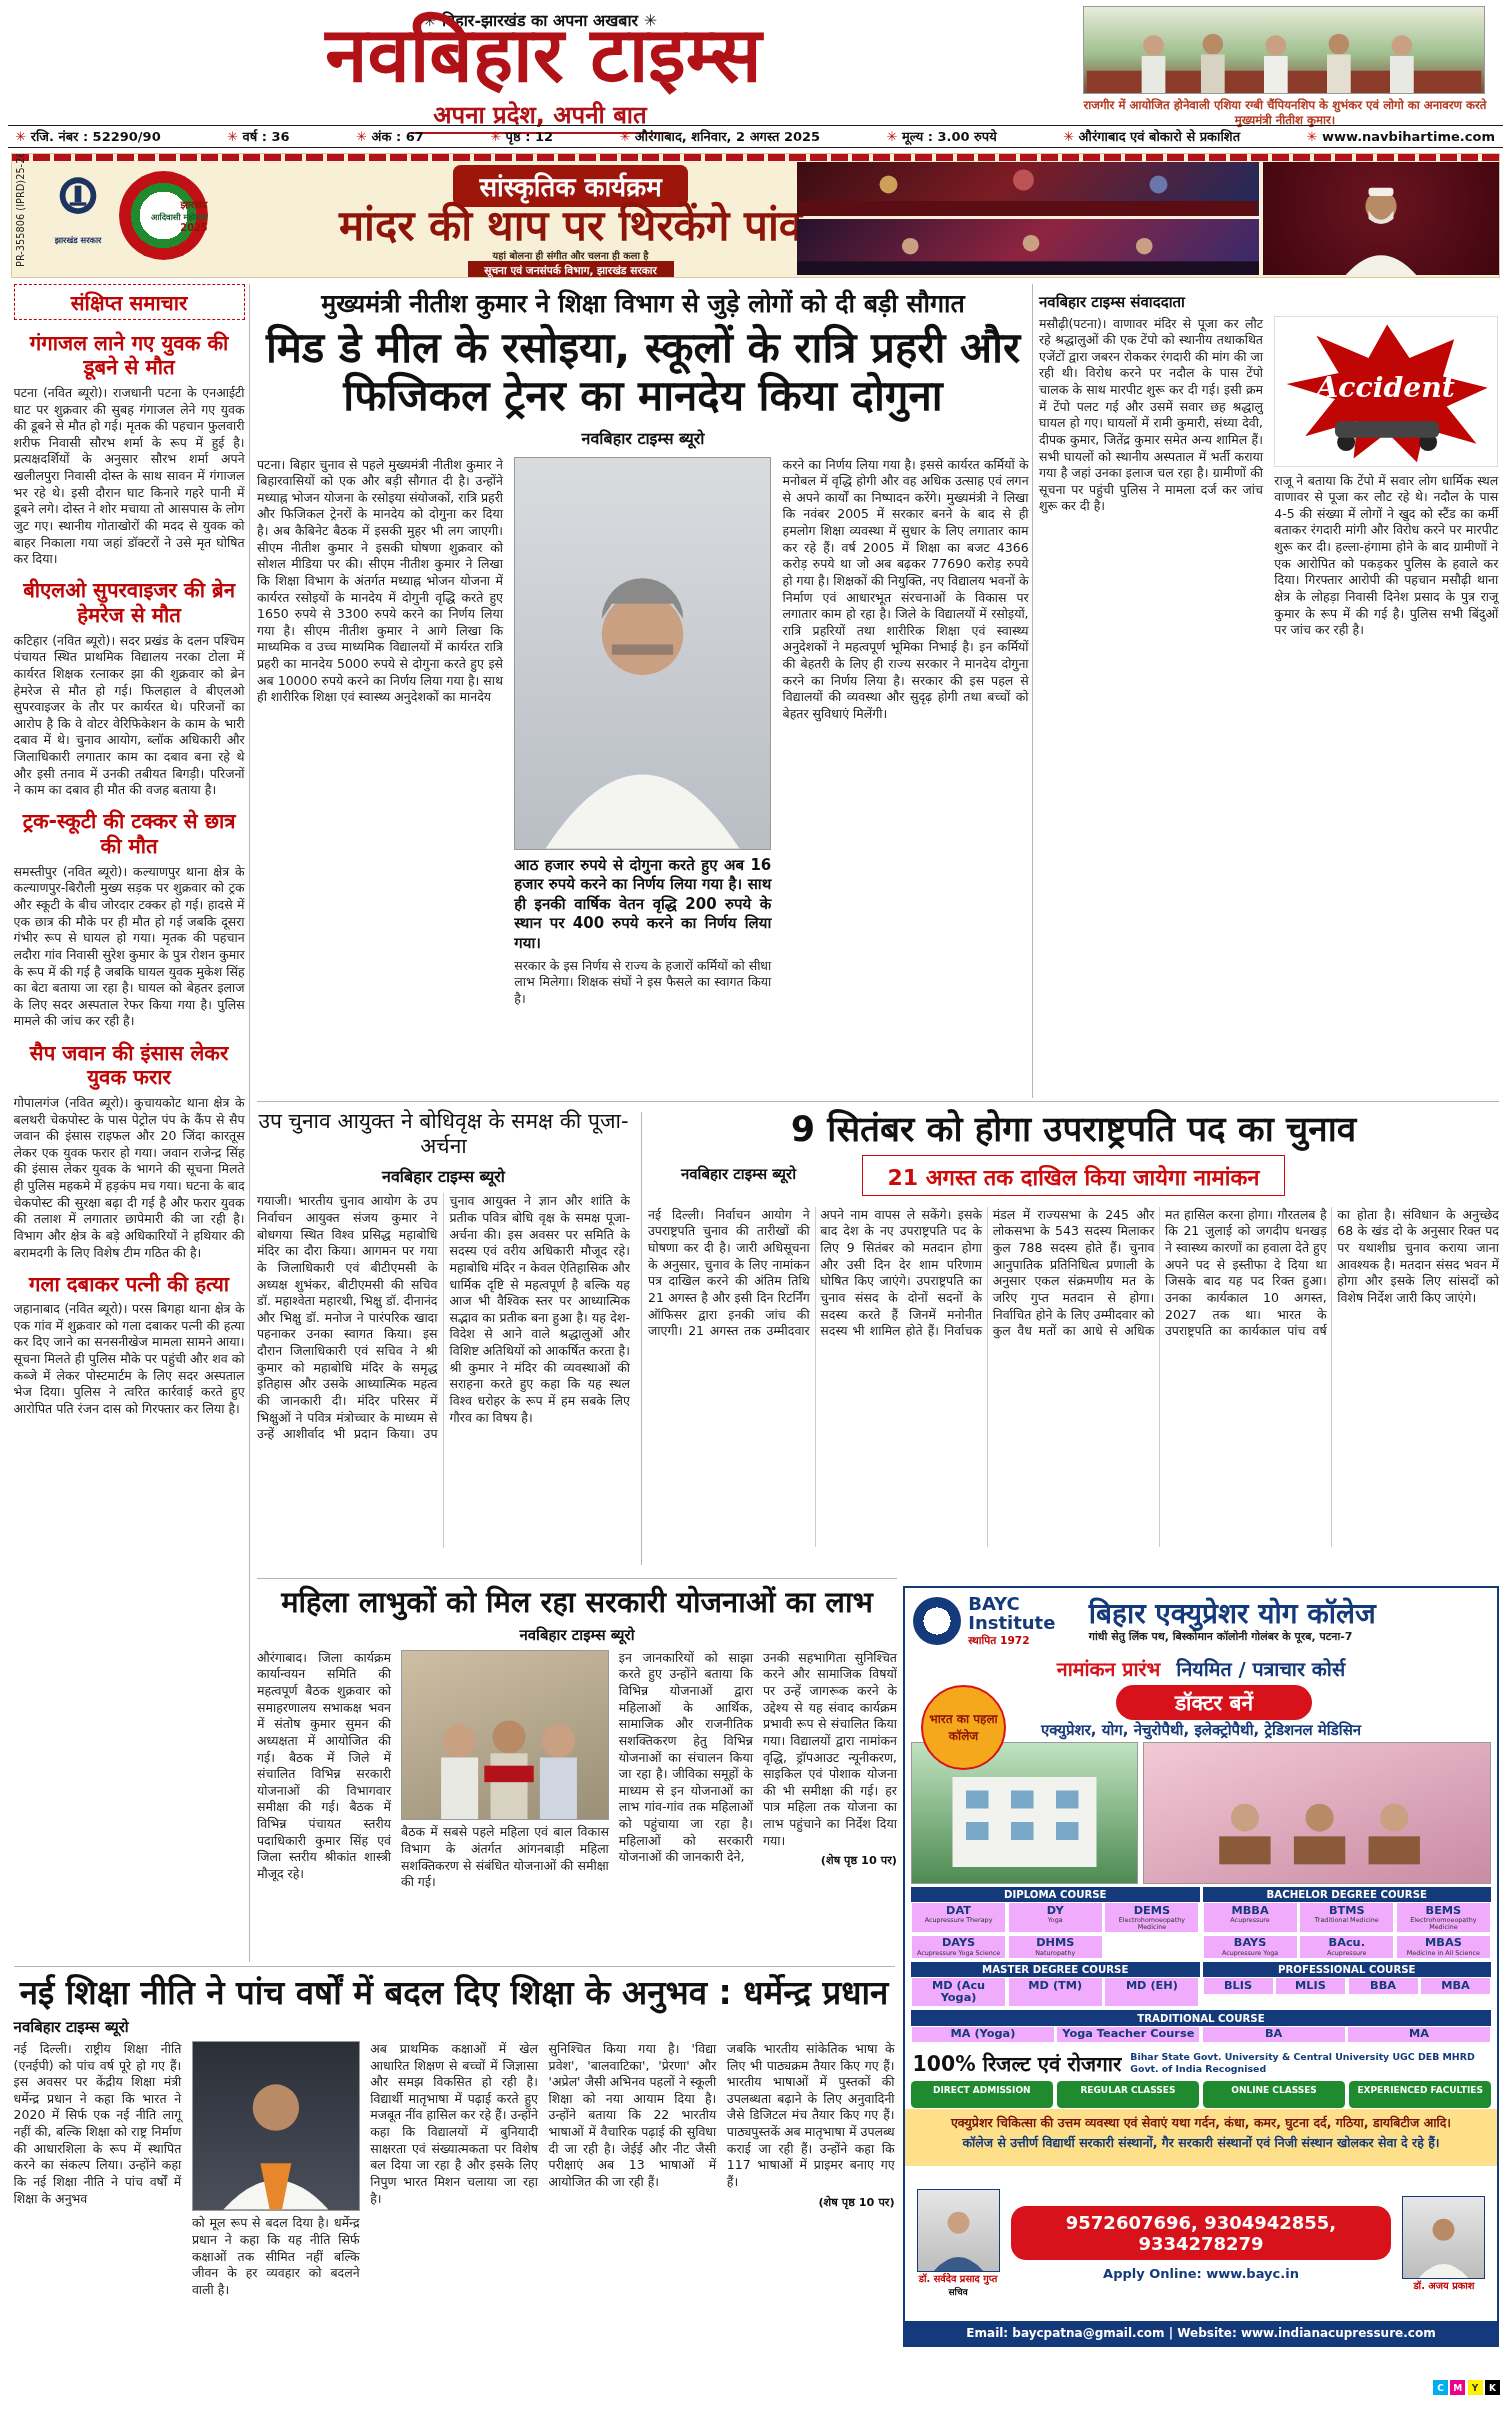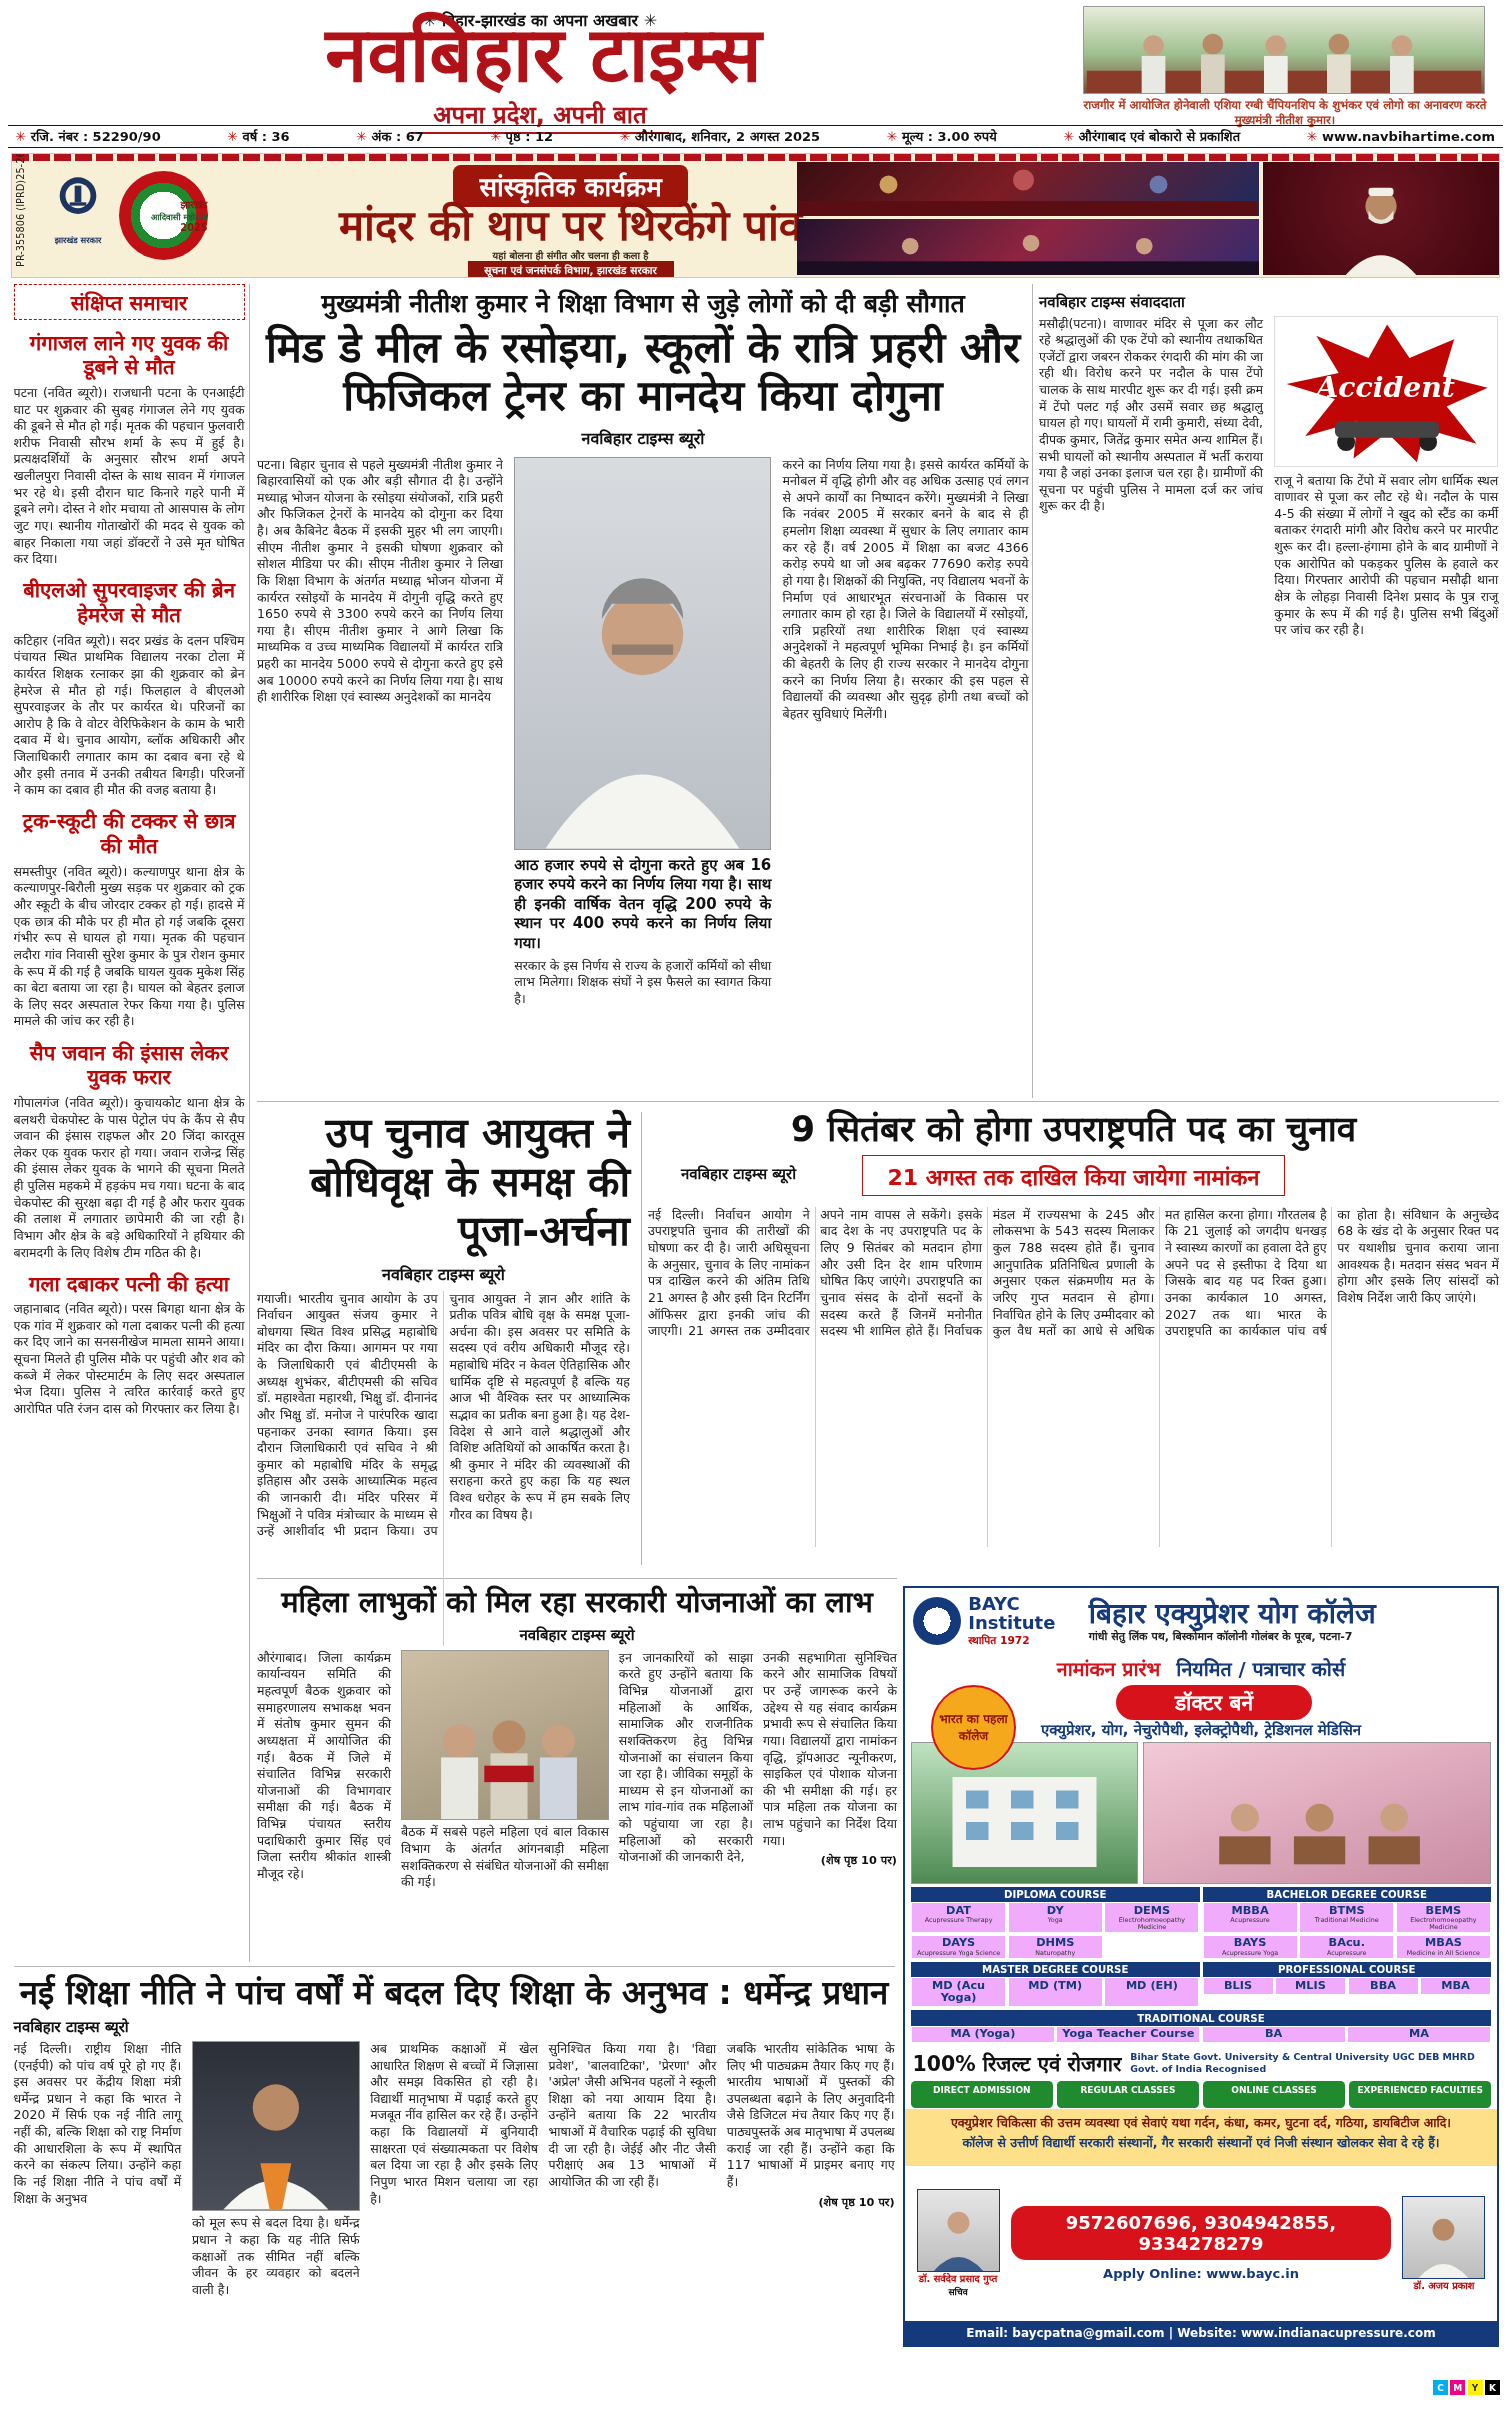--- a/index.html
+++ b/index.html
@@ -184,21 +184,21 @@
             <rect x="80" y="140" width="140" height="22" rx="8" fill="#444"></rect>
             <text x="148" y="108" text-anchor="middle" font-size="38" font-style="italic" font-weight="bold" fill="#fff" font-family="DejaVu Serif, serif">Accident</text>
           </svg>
         </div>
         <div class="bd" style="margin-top:6px">राजू ने बताया कि टेंपो में सवार लोग धार्मिक स्थल वाणावर से पूजा कर लौट रहे थे। नदौल के पास 4-5 की संख्या में लोगों ने खुद को स्टैंड का कर्मी बताकर रंगदारी मांगी और विरोध करने पर मारपीट शुरू कर दी। हल्ला-हंगामा होने के बाद ग्रामीणों ने एक आरोपित को पकड़कर पुलिस के हवाले कर दिया। गिरफ्तार आरोपी की पहचान मसौढ़ी थाना क्षेत्र के लोहड़ा निवासी दिनेश प्रसाद के पुत्र राजू कुमार के रूप में की गई है। पुलिस सभी बिंदुओं पर जांच कर रही है।</div>
       </div>
     </div>
   </div>
 
   <div class="abs" style="left:257px;top:1109px;width:373px">
-    <div style="font-size:41px;font-weight:700;text-align:right;line-height:1.2">उप चुनाव आयुक्त ने बोधिवृक्ष के समक्ष की पूजा-अर्चना</div>
+    <div style="font-size:21px;font-weight:400;text-align:center;line-height:1.2">उप चुनाव आयुक्त ने बोधिवृक्ष के समक्ष की पूजा-अर्चना</div>
     <div class="byl" style="margin-top:6px">नवबिहार टाइम्स ब्यूरो</div>
     <div class="bd" style="margin-top:6px;column-count:2;column-gap:12px;column-rule:0.8px solid #ccc;height:355px;overflow:hidden">गयाजी। भारतीय चुनाव आयोग के उप निर्वाचन आयुक्त संजय कुमार ने बोधगया स्थित विश्व प्रसिद्ध महाबोधि मंदिर का दौरा किया। आगमन पर गया के जिलाधिकारी एवं बीटीएमसी के अध्यक्ष शुभंकर, बीटीएमसी की सचिव डॉ. महाश्वेता महारथी, भिक्षु डॉ. दीनानंद और भिक्षु डॉ. मनोज ने पारंपरिक खादा पहनाकर उनका स्वागत किया। इस दौरान जिलाधिकारी एवं सचिव ने श्री कुमार को महाबोधि मंदिर के समृद्ध इतिहास और उसके आध्यात्मिक महत्व की जानकारी दी। मंदिर परिसर में भिक्षुओं ने पवित्र मंत्रोच्चार के माध्यम से उन्हें आशीर्वाद भी प्रदान किया। उप चुनाव आयुक्त ने ज्ञान और शांति के प्रतीक पवित्र बोधि वृक्ष के समक्ष पूजा-अर्चना की। इस अवसर पर समिति के सदस्य एवं वरीय अधिकारी मौजूद रहे। महाबोधि मंदिर न केवल ऐतिहासिक और धार्मिक दृष्टि से महत्वपूर्ण है बल्कि यह आज भी वैश्विक स्तर पर आध्यात्मिक सद्भाव का प्रतीक बना हुआ है। यह देश-विदेश से आने वाले श्रद्धालुओं और विशिष्ट अतिथियों को आकर्षित करता है। श्री कुमार ने मंदिर की व्यवस्थाओं की सराहना करते हुए कहा कि यह स्थल विश्व धरोहर के रूप में हम सबके लिए गौरव का विषय है।</div>
   </div>
 
   <div class="abs" style="left:648px;top:1109px;width:851px">
     <div style="font-size:35px;font-weight:900;text-align:center;line-height:1.15">9 सितंबर को होगा उपराष्ट्रपति पद का चुनाव</div>
     <div style="position:relative;height:44px;margin-top:6px">
       <div class="byl" style="position:absolute;left:0;top:7.6px;width:181px;font-size:15px">नवबिहार टाइम्स ब्यूरो</div>
       <div style="position:absolute;left:214px;top:0;width:423px;border:1.5px solid #cf0a0a;color:#cf0a0a;font-size:22px;font-weight:bold;text-align:center;padding:4.5px 0">21 अगस्त तक दाखिल किया जायेगा नामांकन</div>
     </div>
@@ -244,21 +244,21 @@
         <div style="font-size:11px;color:#222;font-weight:bold">गांधी सेतु लिंक पथ, बिस्कोमान कॉलोनी गोलंबर के पूरब, पटना-7</div>
       </div>
     </div>
 
     <div style="display:flex;justify-content:center;gap:16px;align-items:center;height:29px">
       <span style="color:#d8121a;font-weight:900;font-size:19.6px">नामांकन प्रारंभ</span>
       <span style="color:#143a7b;font-weight:900;font-size:19.6px">नियमित / पत्राचार कोर्स</span>
     </div>
 
     <div style="position:relative;height:36px">
-      <div style="position:absolute;left:26px;top:1.5px;width:85px;height:85px;border-radius:50%;background:#f6a81c;border:2.3px solid #d8121a;z-index:2;display:flex;align-items:center;justify-content:center;text-align:center;font-weight:bold;font-size:12px;color:#8e1309;padding:6px">भारत का पहला कॉलेज</div>
+      <div style="position:absolute;left:16px;top:1.5px;width:85px;height:85px;border-radius:50%;background:#f6a81c;border:2.3px solid #d8121a;z-index:2;display:flex;align-items:center;justify-content:center;text-align:center;font-weight:bold;font-size:12px;color:#8e1309;padding:6px">भारत का पहला कॉलेज</div>
       <div style="position:absolute;left:211px;top:1.5px;width:196px;background:#d8121a;color:#fff;font-weight:900;font-size:21px;text-align:center;border-radius:18px;padding:3.8px 0">डॉक्टर बनें</div>
     </div>
 
     <div style="text-align:center;color:#143a7b;font-weight:bold;font-size:15px;height:22.7px">एक्युप्रेशर, योग, नेचुरोपैथी, इलेक्ट्रोपैथी, ट्रेडिशनल मेडिसिन</div>
 
     <div style="display:flex;gap:4.5px;padding:0 6px;height:142px">
       <div class="photo" style="flex:0 0 227px;background:linear-gradient(180deg,#bfe3c0,#4e8a52);border:0.8px solid #999">
         <svg viewBox="0 0 100 60" style="position:absolute;inset:0;width:100%;height:100%">
           <rect x="18" y="14" width="64" height="40" fill="#f2f2ee"></rect>
           <rect x="24" y="20" width="10" height="8" fill="#7aa8c8"></rect>

